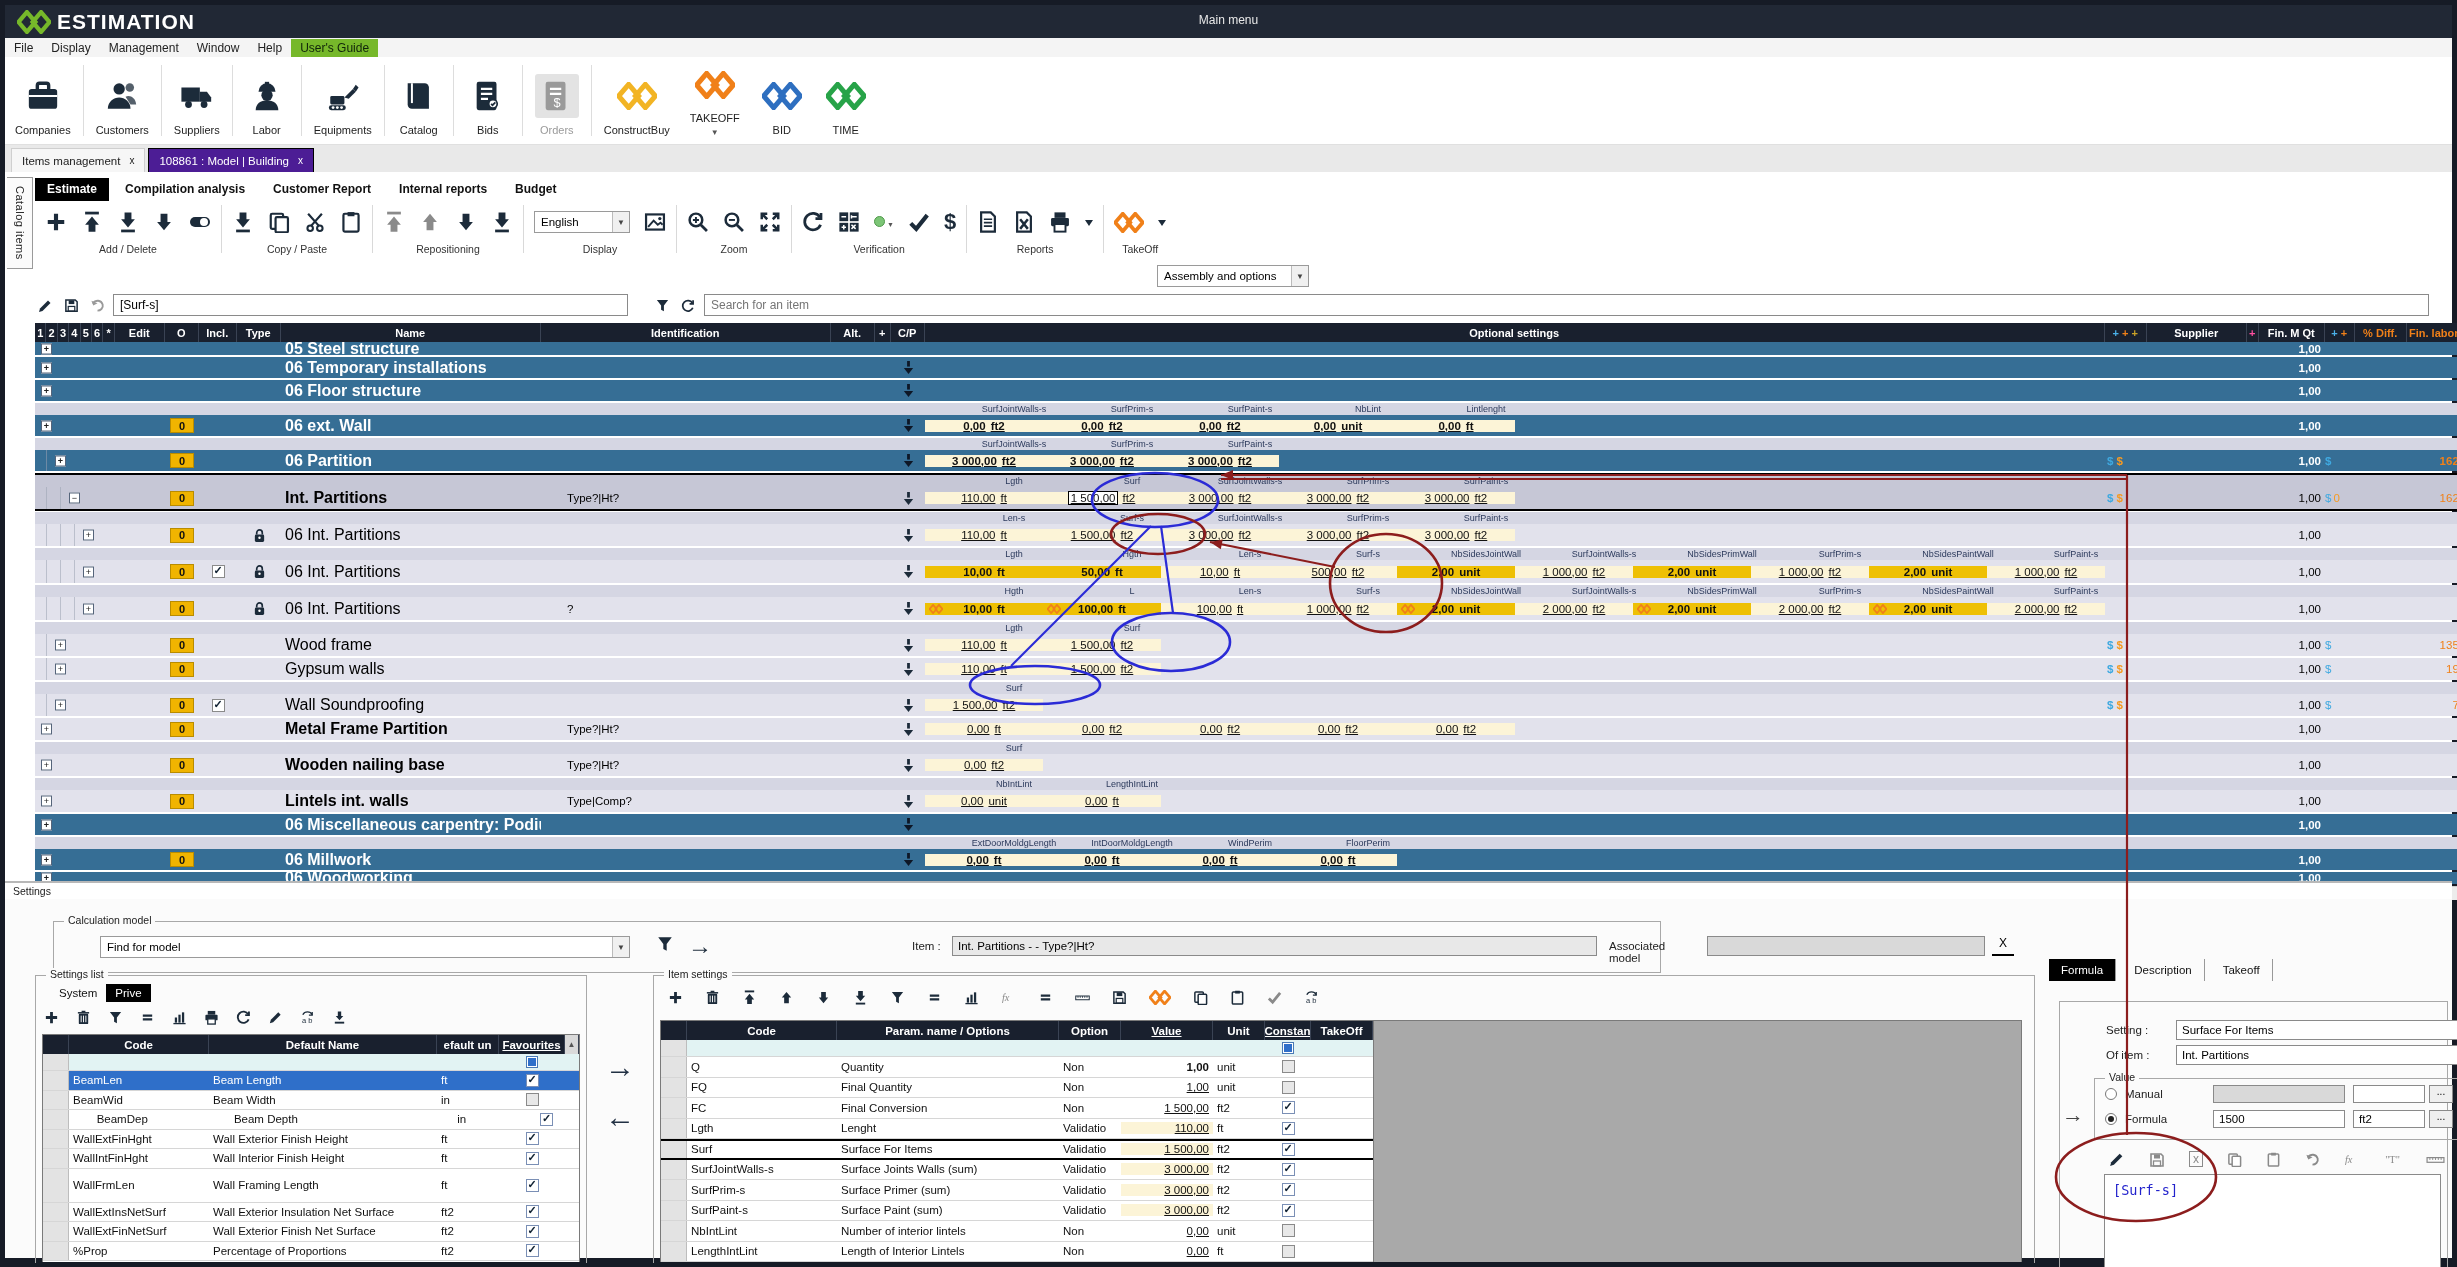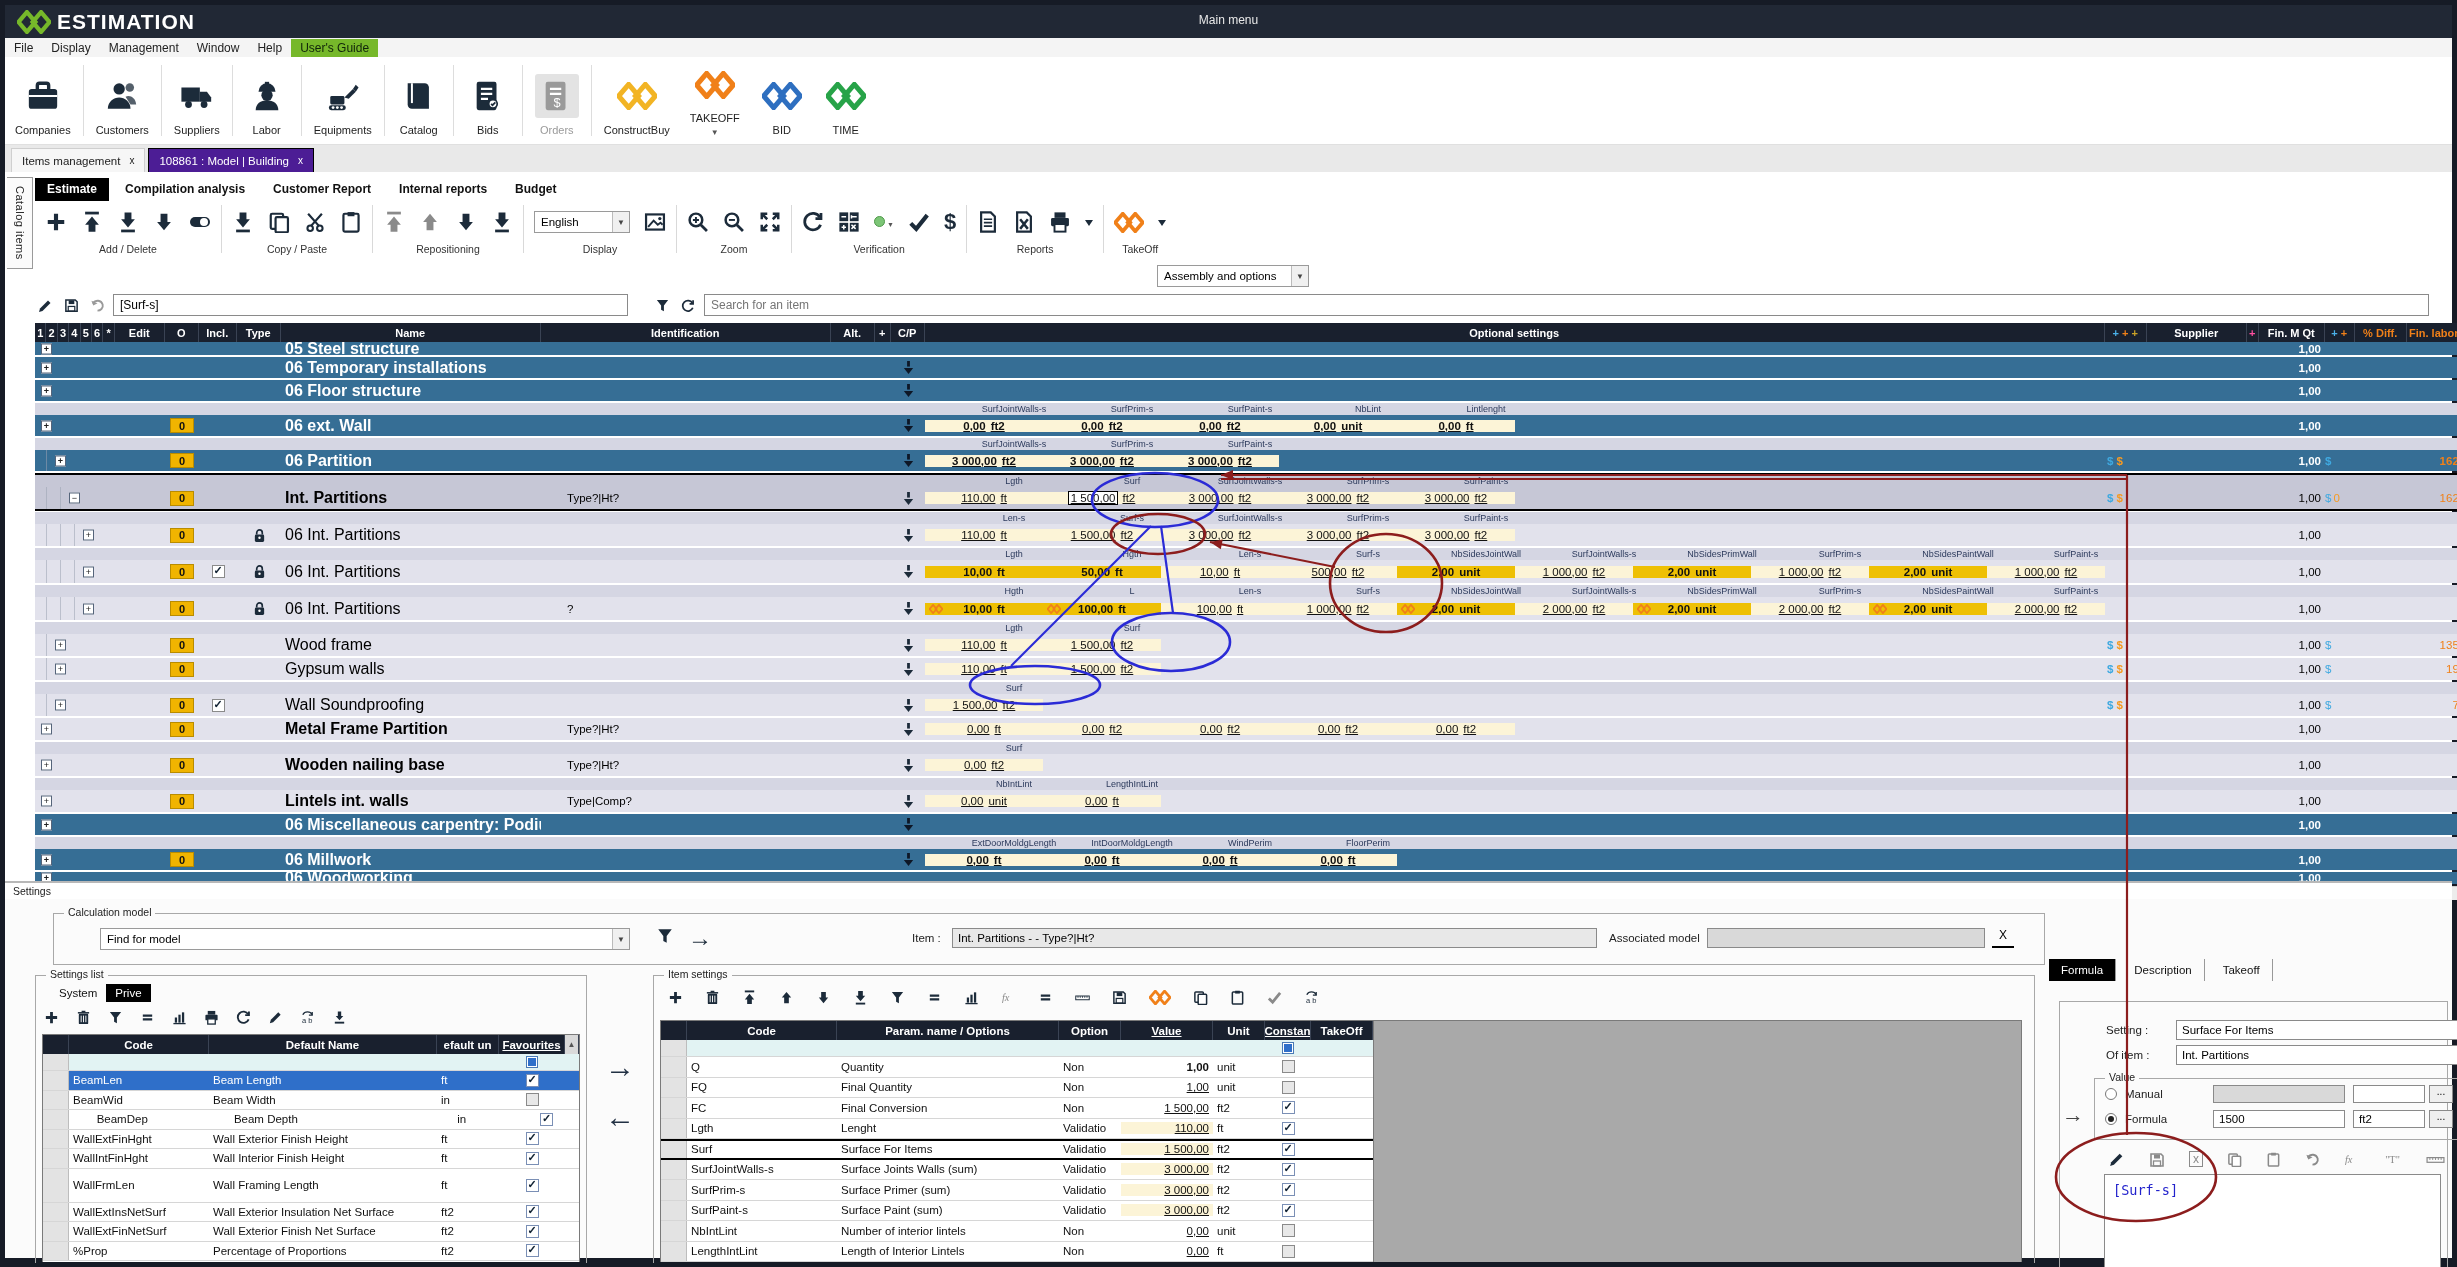--- a/index.html
+++ b/index.html
@@ -1654,21 +1654,21 @@
     <div id="hscroll">
       <span class="arrow">◁</span>
       <span class="thumb"></span>
     </div>
   </div>
 
   <div id="splitter" class="abs"><span>Settings</span></div>
 
   <div id="bottom" class="abs">
 
-    <div class="groupbox" style="left:48px; top:14px; width:1992px; height:52px;">
+    <div class="groupbox" style="left:48px; top:22px; width:1608px; height:52px;">
       <span class="gb-cap">Calculation model</span>
       <div class="abs combo" style="left:46px; top:14px; width:530px;">
         <span class="val">Find for model</span>
           <span class="btn">▼</span>
       </div>
       <span class="abs" style="left:602px; top:12px;"><svg class="ic" width="18" height="20" style="color:#1c2b3a">
             <use href="#sym-funnel"></use>
           </svg></span>
       <span class="abs" style="left:634px; top:10px; font-size:24px; font-weight:bold; color:#1c2b3a;">→</span>
       <label class="abs inl" style="left:858px; top:18px;">Item :</label>

